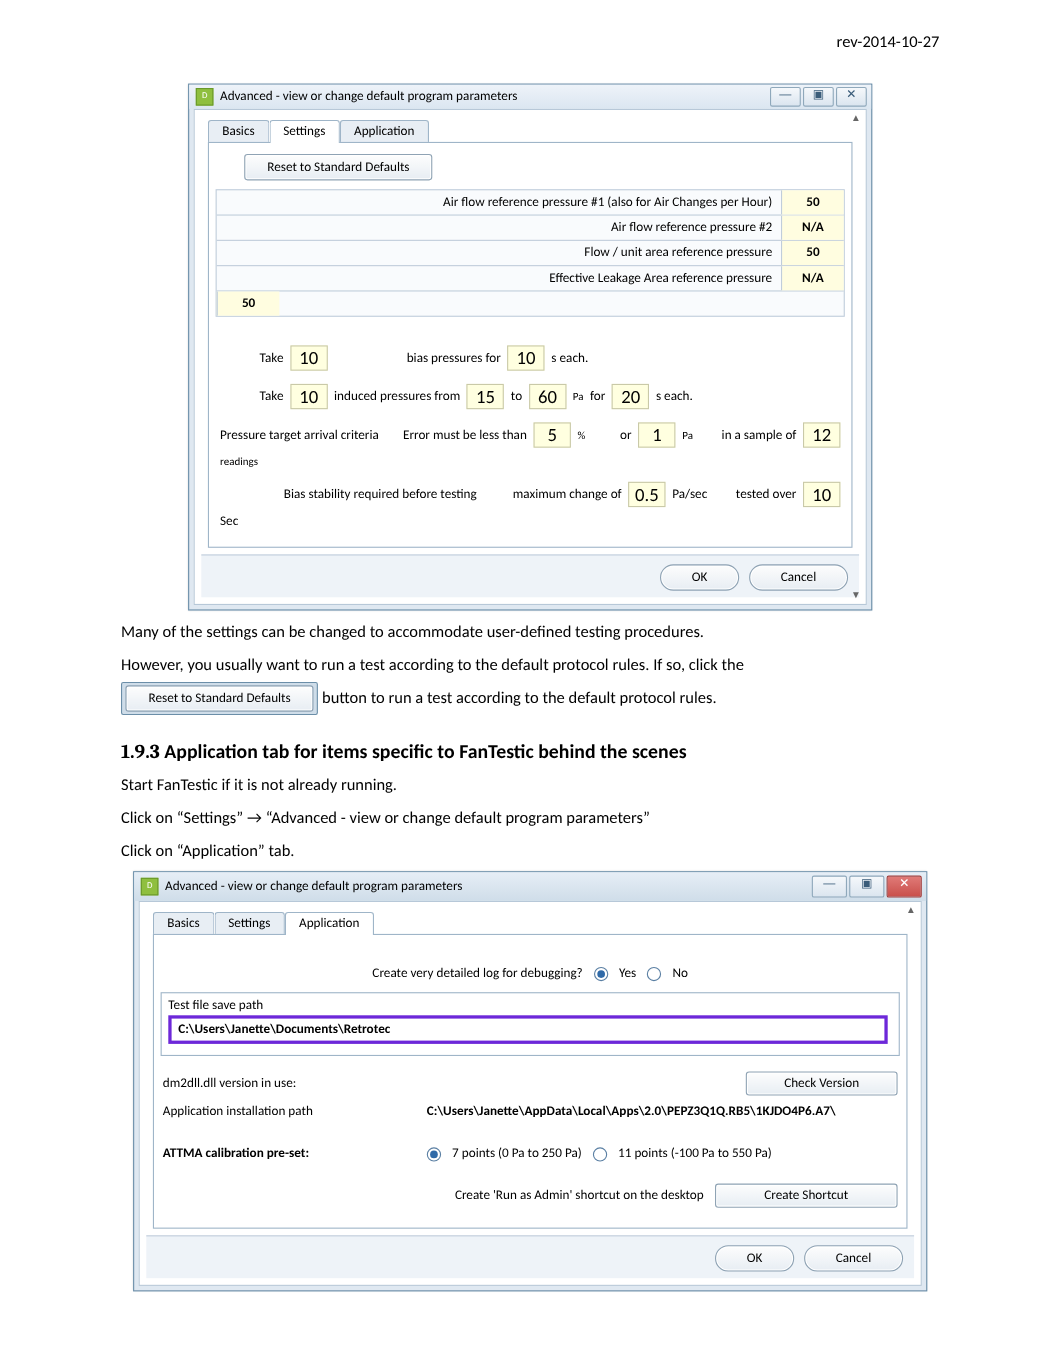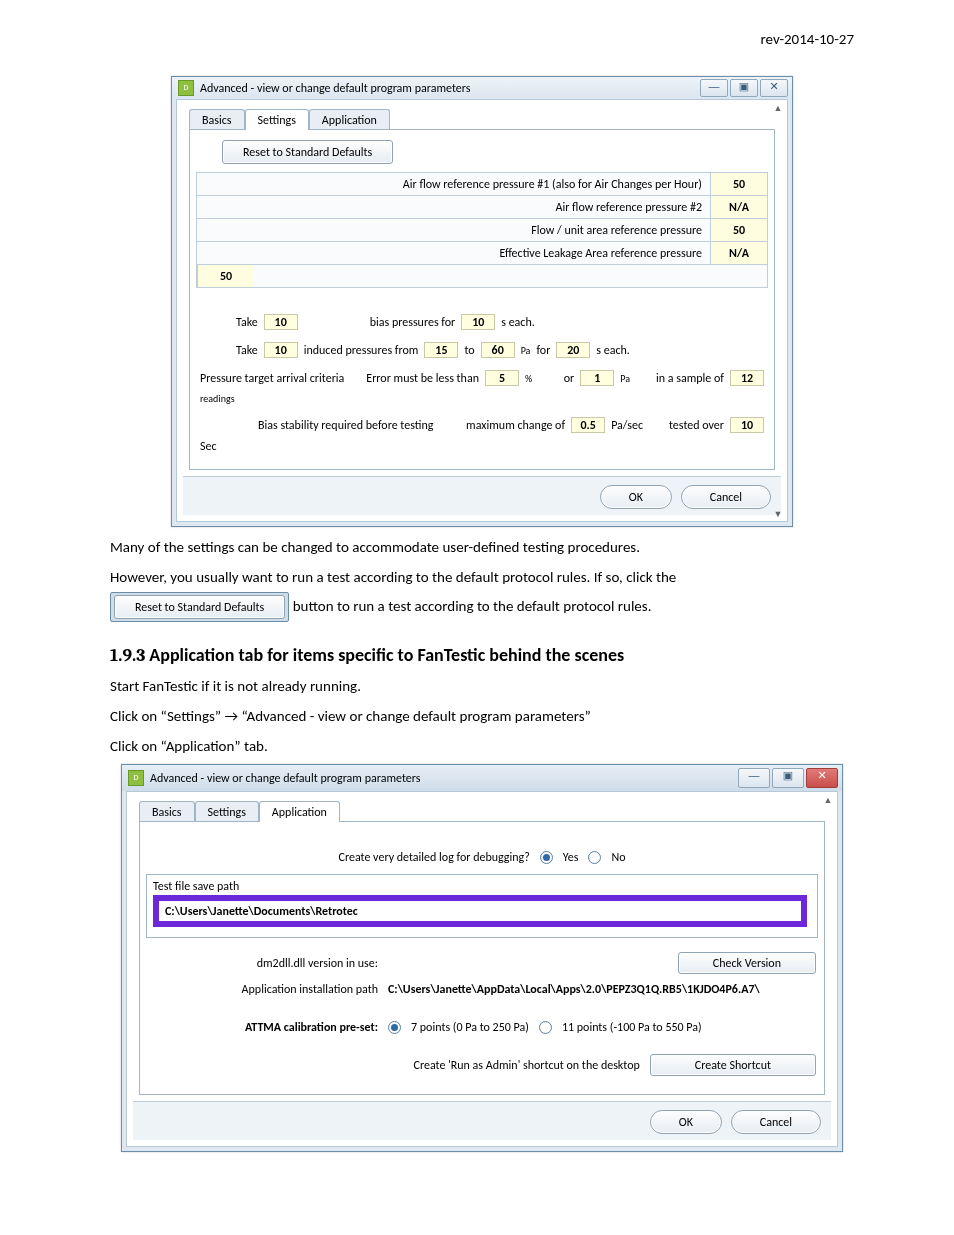--- a/index.html
+++ b/index.html
@@ -86,46 +86,46 @@
   .pref-label { flex:1; text-align:right; padding:4px 8px 4px 4px; font-size:12px; color:#000; }
   .pref-val {
     width:56px; background:#fffde0; border-left:1px solid #c0cddb;
     text-align:center; font-weight:bold; font-size:12px; padding:4px 0;
   }
 
   
   .inline-row { padding: 6px 4px; }
   .num {
     display:inline-block; min-width:24px; padding:0 4px;
-    background:#ffffe0; border:1px solid #c9c9a8; font-weight:bold; text-align:center;
-    font-size:12px;
+    background:#ffffe0; border:1px solid #c9c9a8; font-weight:normal; text-align:center;
+    font-size:17px;
   }
   .lbl { font-size:12px; }
   .unit { font-size:10px; vertical-align: sub; }
   .row-flex { display:flex; align-items:center; gap:6px; flex-wrap:wrap; }
   .grow { flex:1; }
 
   .dialog-btns { text-align:right; padding: 8px 10px 6px 0; background:#eef3f8; border-top:1px solid #c0cddb; }
   .dialog-btns .btn { margin-left:6px; }
 
   
   p.body { font-size:15px; margin: 10px 0 8px 0; line-height:1.35; }
   .inline-btn-wrap { display:inline-block; vertical-align:middle; padding:2px 3px; border:1px solid #6b8ea8; background:#cfdde9; border-radius:2px; }
   .inline-btn-wrap .btn { padding:3px 20px; }
 
   h3.section { font-size:18px; font-weight:bold; margin: 22px 0 4px 0; }
   .secnum { font-family: Cambria, serif; }
 
   
   .app-row { display:flex; align-items:center; gap:10px; padding:4px 2px; }
-  .app-label { width:230px; text-align:right; font-size:12px; }
+  .app-label { width:230px; font-size:12px; }
   .radio { width:11px; height:11px; border:1px solid #5a7fa3; border-radius:50%; display:inline-block; vertical-align:middle; position:relative; }
   .radio.sel::after { content:""; position:absolute; inset:2px; border-radius:50%; background:#2f6aa8; }
   .path-input {
-    border:6px solid #6d28d9; background:#fff; padding:3px 6px; font-size:12px;
+    border:3px solid #6d28d9; background:#fff; padding:3px 6px; font-size:12px;
     width: calc(100% - 4px); box-sizing:border-box; margin:2px 0 4px 0;
   }
 
 </style>
 </head>
 <body>
 
 <div class="rev">rev-2014-10-27</div>
 
 <div class="window" style="width:620px;">

